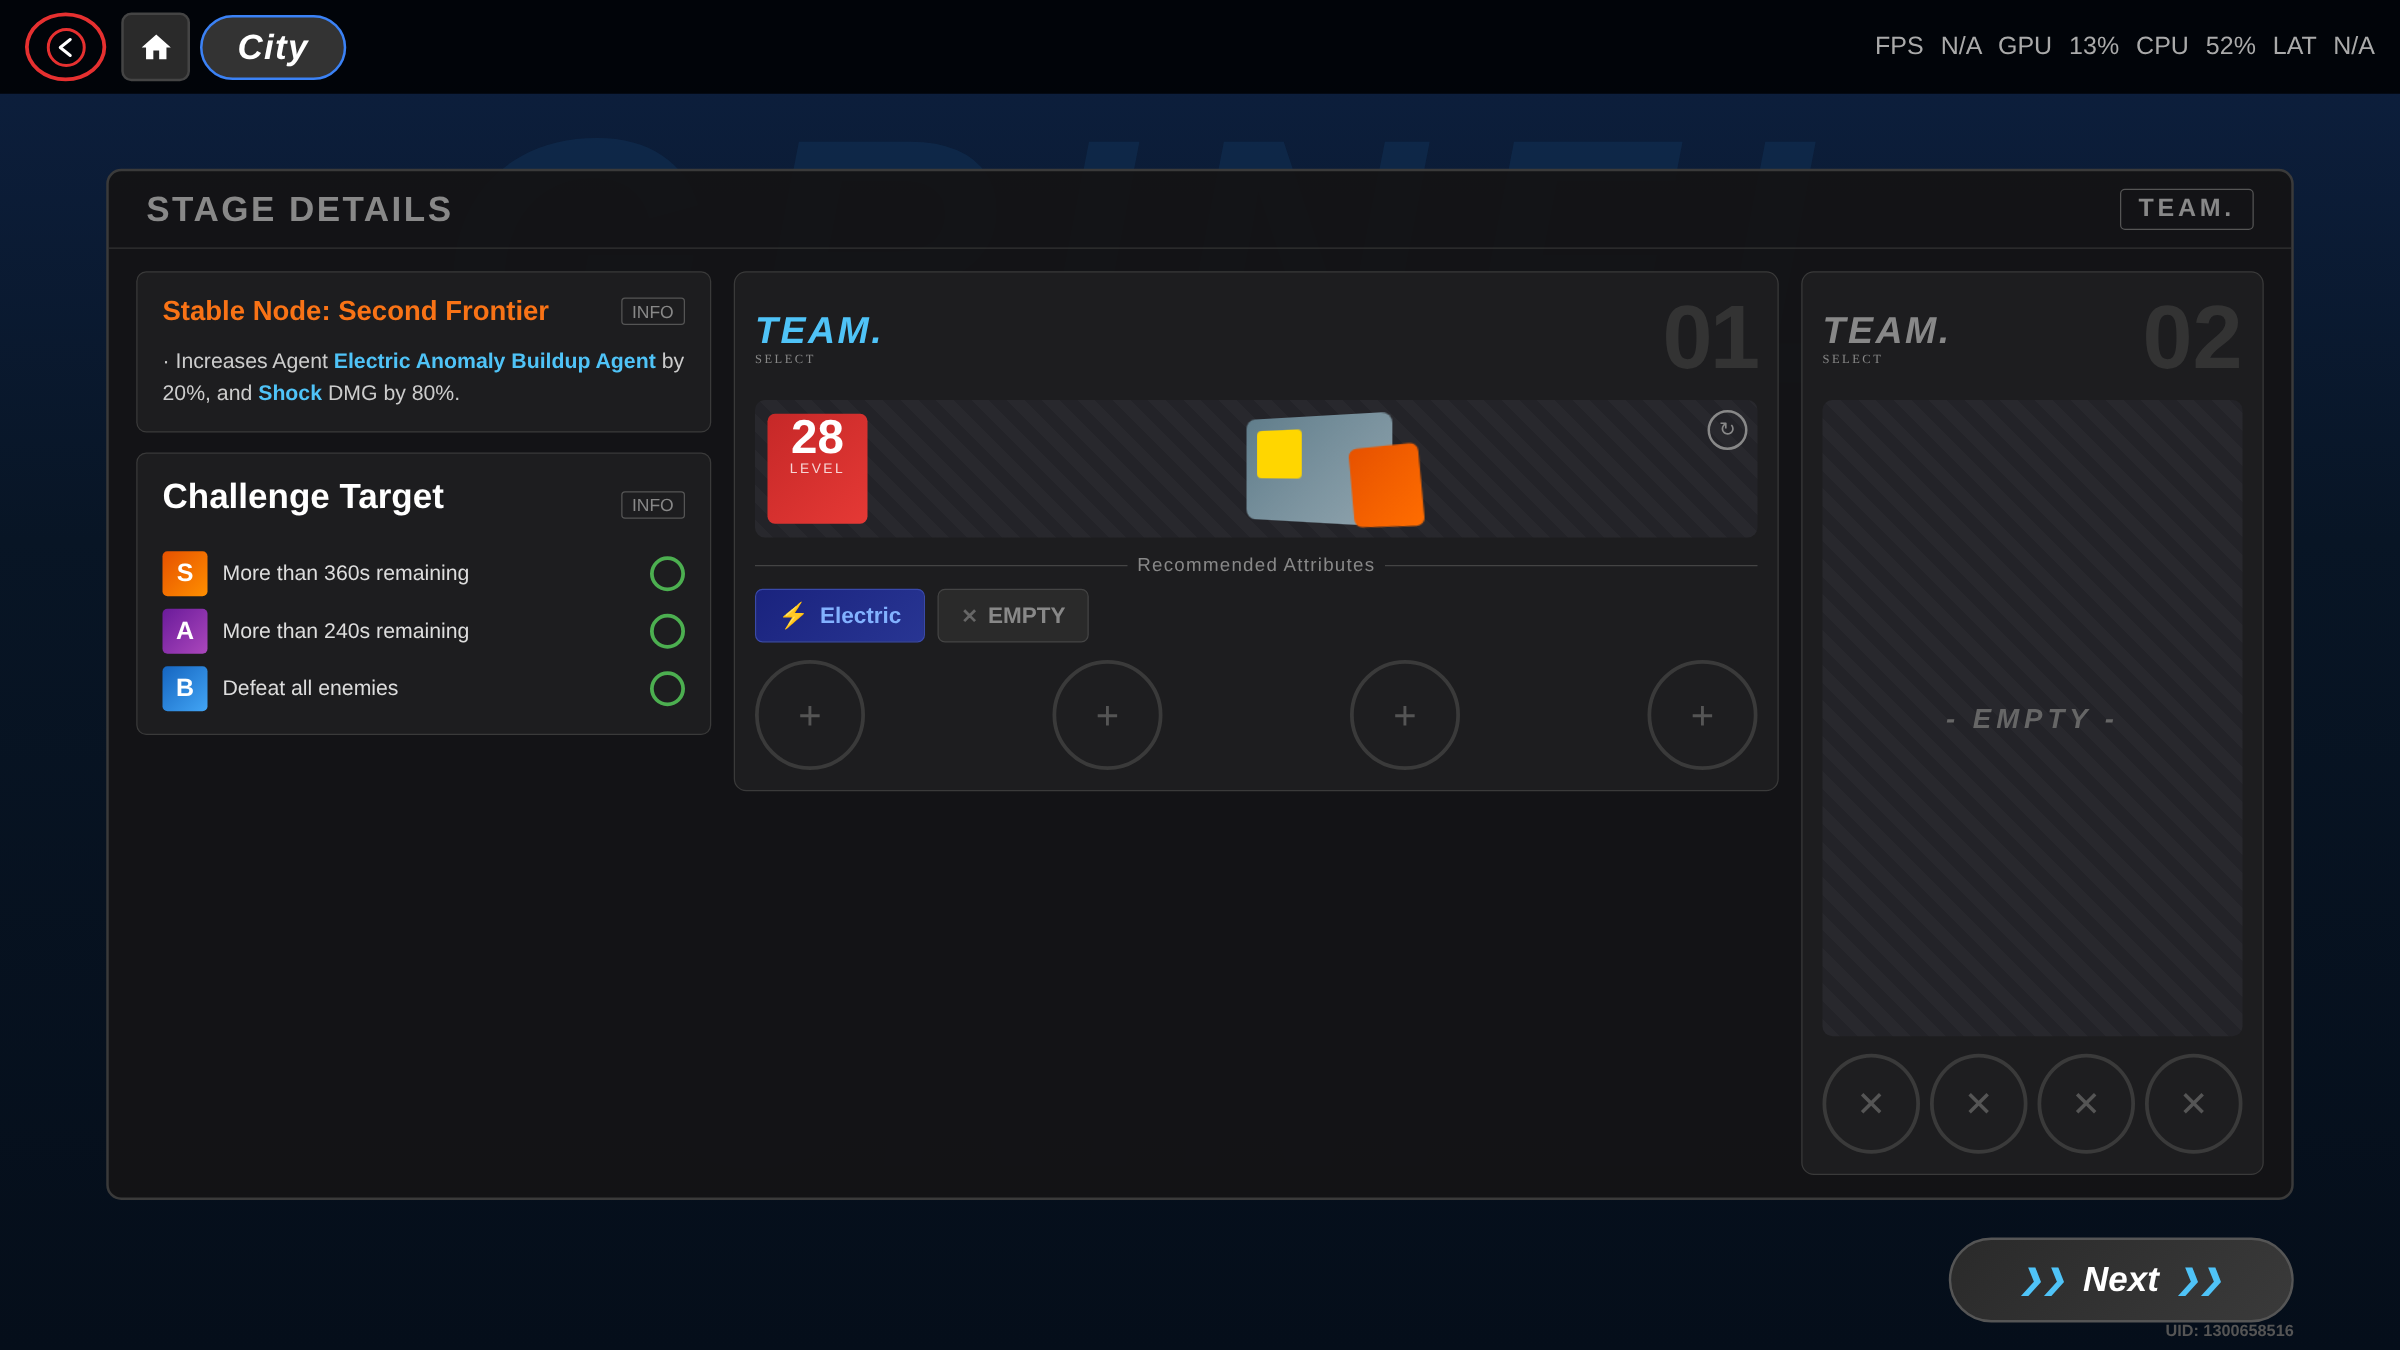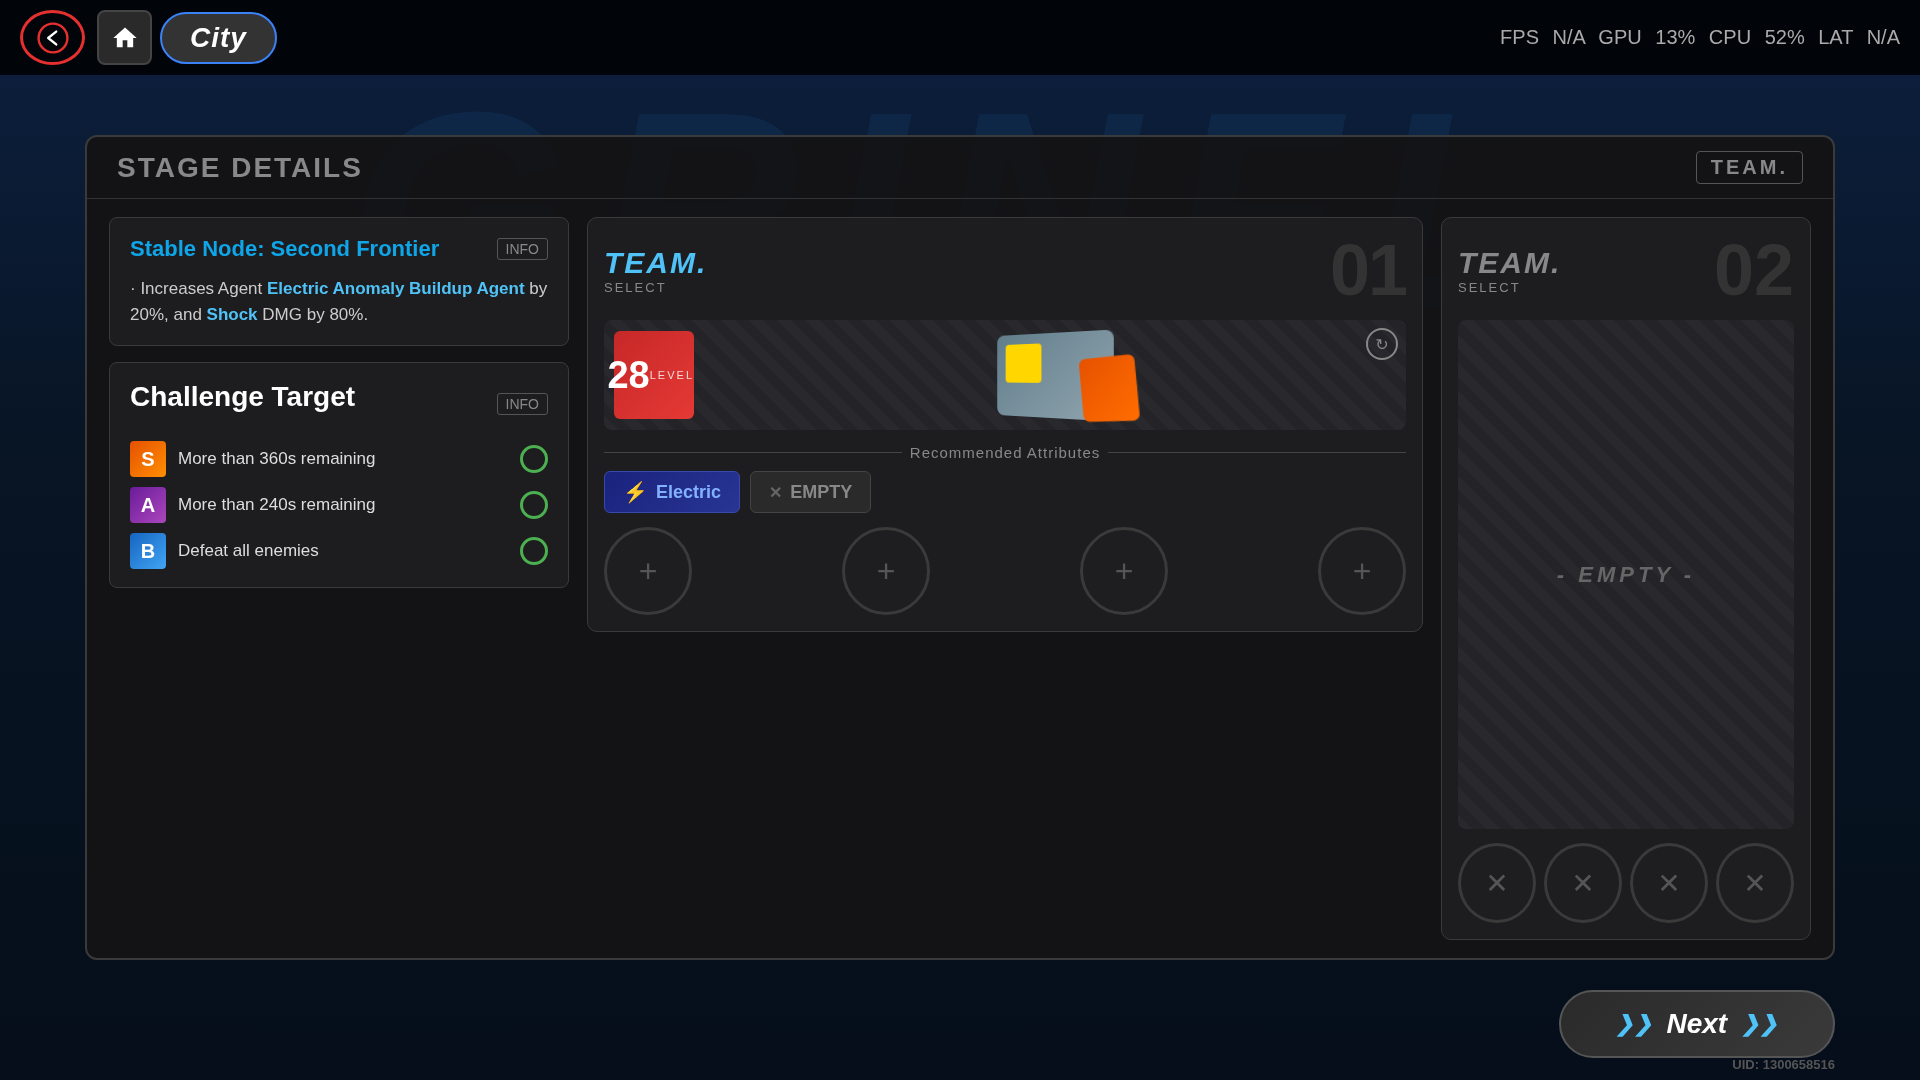--- a/index.html
+++ b/index.html
@@ -163,21 +163,21 @@
       border: 1px solid #3a3a3a;
       padding: 18px 20px;
     }
     .info-header {
       display: flex;
       align-items: center;
       justify-content: space-between;
       margin-bottom: 14px;
     }
     .stable-node-title {
-      color: #0ea5e9;
+      color: #f97316;
       font-size: 22px;
       font-weight: 900;
     }
     .info-tag {
       color: #888;
       font-size: 14px;
       border: 1px solid #555;
       padding: 2px 8px;
       border-radius: 3px;
     }
@@ -261,23 +261,24 @@
     }
     .team-number {
       color: #333;
       font-size: 72px;
       font-weight: 900;
       line-height: 1;
       letter-spacing: -2px;
     }
     .team-select-label {
       color: #888;
-      font-size: 13px;
+      font-size: 10px;
       letter-spacing: 2px;
       text-transform: uppercase;
+      font-family: Liberation Serif, serif;
     }
 
     .character-display {
       height: 110px;
       background: repeating-linear-gradient(
         45deg,
         rgba(40,40,45,1) 0px,
         rgba(40,40,45,1) 10px,
         rgba(35,35,40,1) 10px,
         rgba(35,35,40,1) 20px
@@ -289,22 +290,23 @@
       gap: 12px;
       margin-bottom: 14px;
       position: relative;
     }
     .level-badge {
       background: linear-gradient(135deg, #c62828, #e53935);
       width: 80px;
       height: 88px;
       border-radius: 6px;
       display: flex;
-      align-items: center;
-      justify-content: flex-end;
+      flex-direction: column;
+      align-items: center;
+      justify-content: flex-start;
       flex-shrink: 0;
     }
     .level-number {
       color: white;
       font-size: 38px;
       font-weight: 900;
       line-height: 1;
     }
     .level-text {
       color: rgba(255,255,255,0.8);

